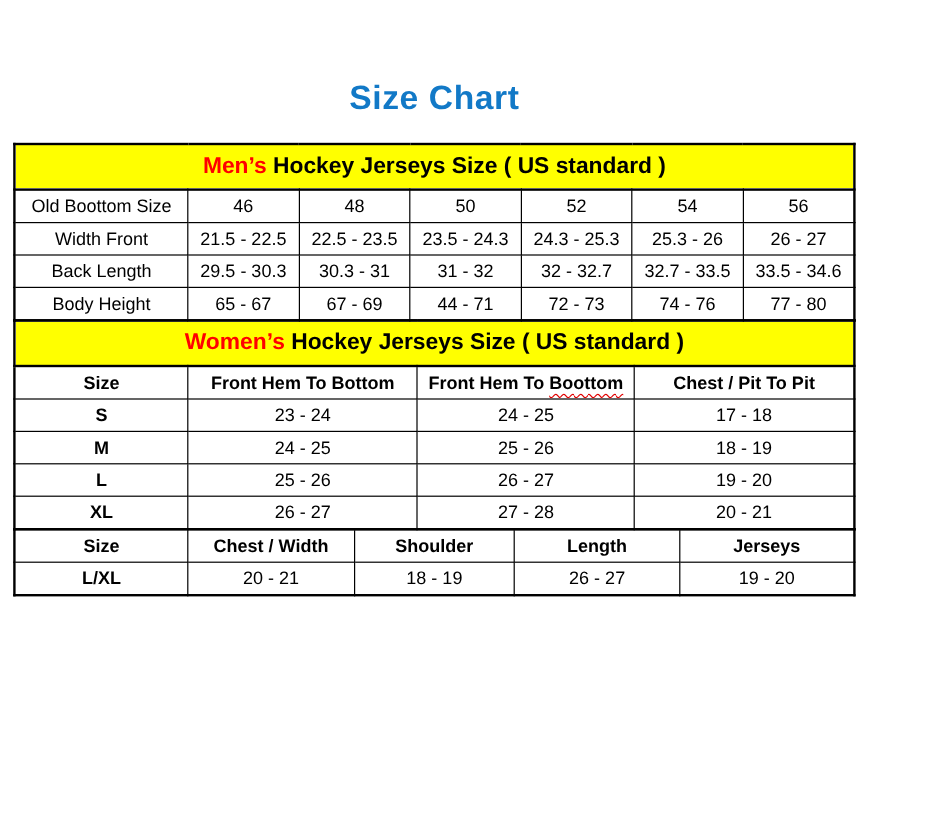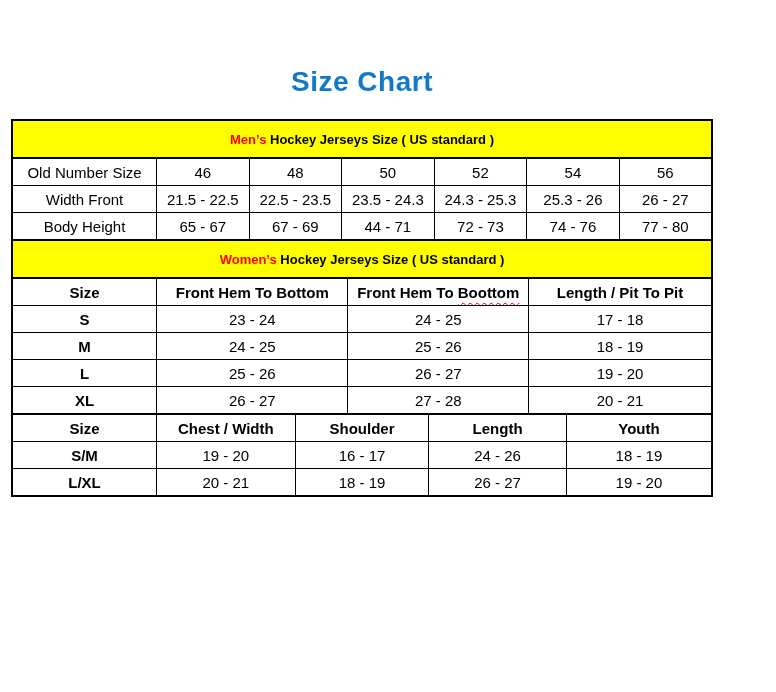--- a/index.html
+++ b/index.html
@@ -41,21 +41,21 @@
     padding: 0 2px;
     overflow: hidden;
     white-space: nowrap;
   }
   .size-table th { font-weight: bold; }
   .size-table td { font-weight: normal; }
   td.bold-label { font-weight: bold; }
   .banner-row td {
     background: #ffff00;
     border: 2px solid #000000;
-    font-size: 13px;
+    font-size: 19px;
     font-weight: bold;
     height: 36px;
   }
   .banner-highlight { color: #ff0000; }
   .misspelled {
     text-decoration: underline wavy #e00000 1px;
     text-underline-offset: 4px;
   }
 </style>
 </head>
@@ -75,36 +75,45 @@
           <col style="width:13.22%">
           <col style="width:13.22%">
           <col style="width:13.22%">
           <col style="width:13.25%">
       </colgroup>
       <tbody>
           <tr class="banner-row">
         <td colspan="7"><span class="banner-highlight">Men’s</span><span> Hockey Jerseys Size ( US standard )</span></td>
       </tr>
       <tr>
-        <td>Old Number Size</td>
+        <td>Old Boottom Size</td>
         <td>46</td>
         <td>48</td>
         <td>50</td>
         <td>52</td>
         <td>54</td>
         <td>56</td>
       </tr>
       <tr>
         <td>Width Front</td>
         <td>21.5 - 22.5</td>
         <td>22.5 - 23.5</td>
         <td>23.5 - 24.3</td>
         <td>24.3 - 25.3</td>
         <td>25.3 - 26</td>
         <td>26 - 27</td>
+      </tr>
+      <tr>
+        <td>Back Length</td>
+        <td>29.5 - 30.3</td>
+        <td>30.3 - 31</td>
+        <td>31 - 32</td>
+        <td>32 - 32.7</td>
+        <td>32.7 - 33.5</td>
+        <td>33.5 - 34.6</td>
       </tr>
       <tr>
         <td>Body Height</td>
         <td>65 - 67</td>
         <td>67 - 69</td>
         <td>44 - 71</td>
         <td>72 - 73</td>
         <td>74 - 76</td>
         <td>77 - 80</td>
       </tr>
@@ -119,21 +128,21 @@
           <col style="width:26.2%">
       </colgroup>
       <tbody>
           <tr class="banner-row">
         <td colspan="4"><span class="banner-highlight">Women’s</span><span> Hockey Jerseys Size ( US standard )</span></td>
       </tr>
       <tr>
         <th>Size</th>
         <th>Front Hem To Bottom</th>
         <th><span>Front Hem To </span><span class="misspelled">Boottom</span></th>
-        <th>Length / Pit To Pit</th>
+        <th>Chest / Pit To Pit</th>
       </tr>
       <tr>
         <td class="bold-label">S</td>
         <td>23 - 24</td>
         <td>24 - 25</td>
         <td>17 - 18</td>
       </tr>
       <tr>
         <td class="bold-label">M</td>
         <td>24 - 25</td>
@@ -162,28 +171,21 @@
           <col style="width:19.1%">
           <col style="width:19.65%">
           <col style="width:20.8%">
       </colgroup>
       <tbody>
       <tr>
         <th>Size</th>
         <th>Chest / Width</th>
         <th>Shoulder</th>
         <th>Length</th>
-        <th>Youth</th>
-      </tr>
-      <tr>
-        <td class="bold-label">S/M</td>
-        <td>19 - 20</td>
-        <td>16 - 17</td>
-        <td>24 - 26</td>
-        <td>18 - 19</td>
+        <th>Jerseys</th>
       </tr>
       <tr>
         <td class="bold-label">L/XL</td>
         <td>20 - 21</td>
         <td>18 - 19</td>
         <td>26 - 27</td>
         <td>19 - 20</td>
       </tr>
     </tbody>
       </table>

